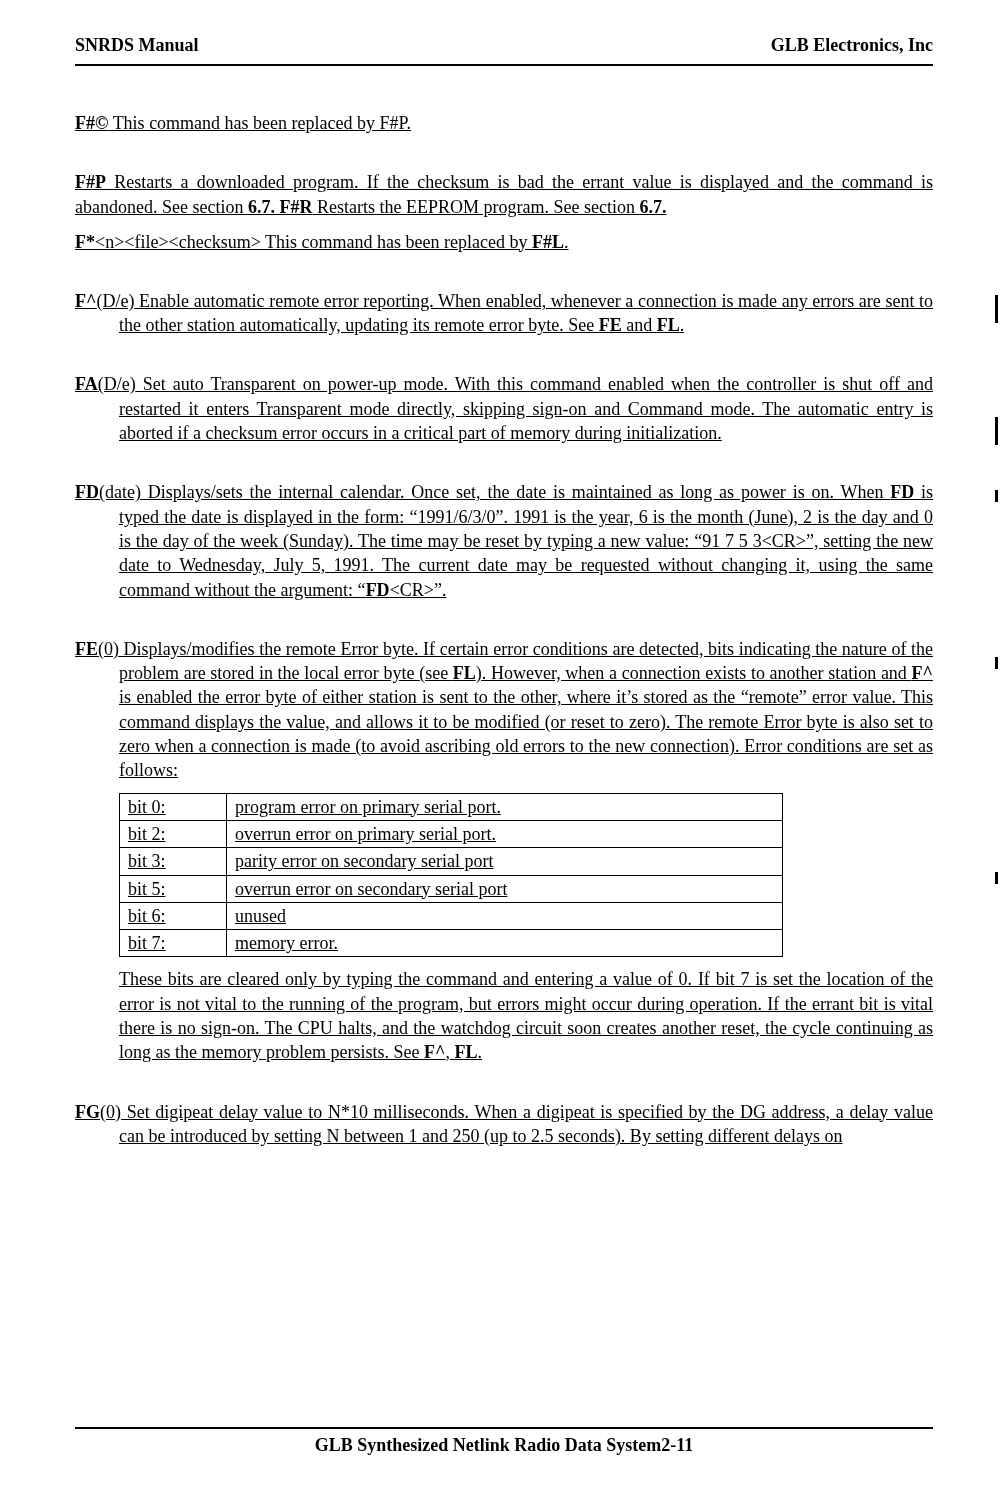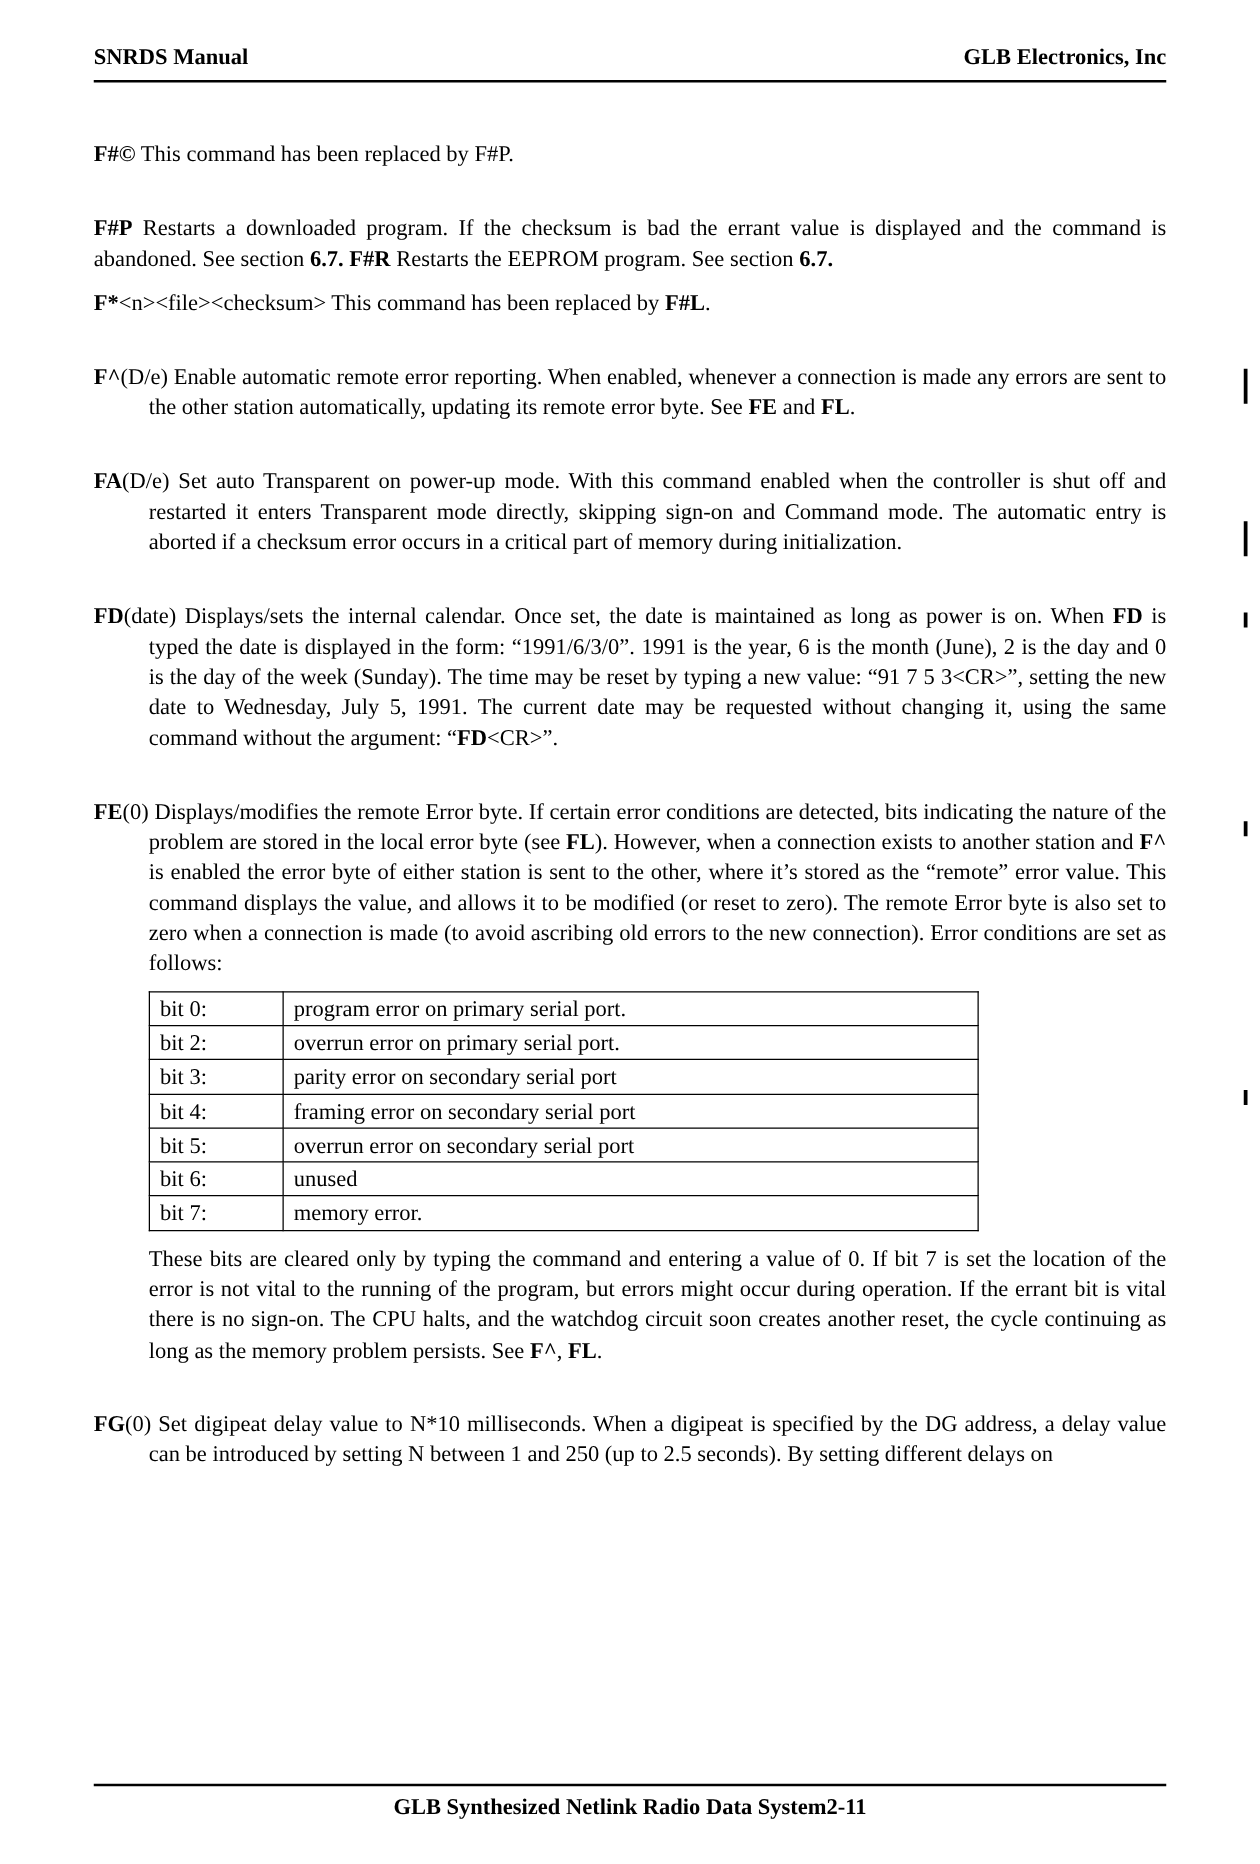--- a/index.html
+++ b/index.html
@@ -25,20 +25,21 @@
       font-weight: bold;
       font-size: 18px;
       padding-bottom: 8px;
       border-bottom: 2.5px solid black;
       margin-bottom: 45px;
     }
     .content {
       font-size: 18px;
       line-height: 1.35;
       text-align: justify;
+      text-decoration: underline;
     }
     .entry {
       margin-bottom: 35px;
     }
     .indent-block {
       padding-left: 44px;
     }
     .cmd {
       font-weight: bold;
     }
@@ -136,24 +137,20 @@
             </tr>
         <tr>
               <td class="bitlabel">bit 2:</td>
               <td>overrun error on primary serial port.</td>
             </tr>
         <tr>
               <td class="bitlabel">bit 3:</td>
               <td>parity error on secondary serial port</td>
             </tr>
         <tr>
-              <td class="bitlabel">bit 4:</td>
-              <td>framing error on secondary serial port</td>
-            </tr>
-        <tr>
               <td class="bitlabel">bit 5:</td>
               <td>overrun error on secondary serial port</td>
             </tr>
         <tr>
               <td class="bitlabel">bit 6:</td>
               <td>unused</td>
             </tr>
         <tr>
               <td class="bitlabel">bit 7:</td>
               <td>memory error.</td>

